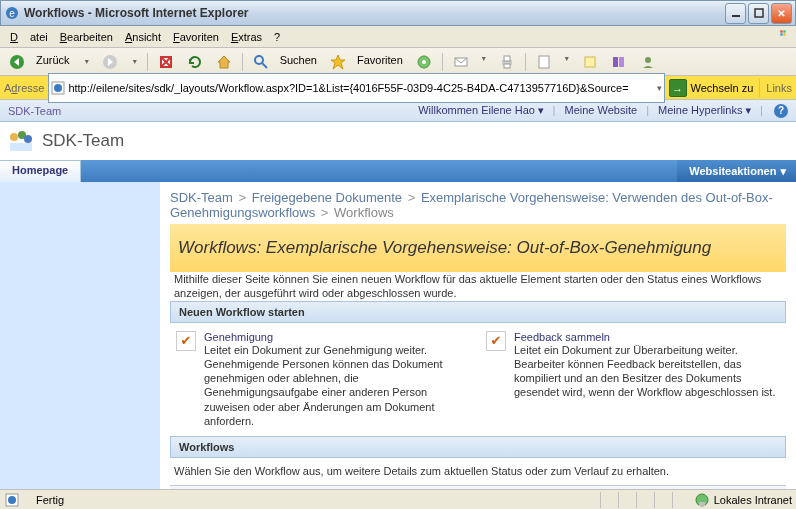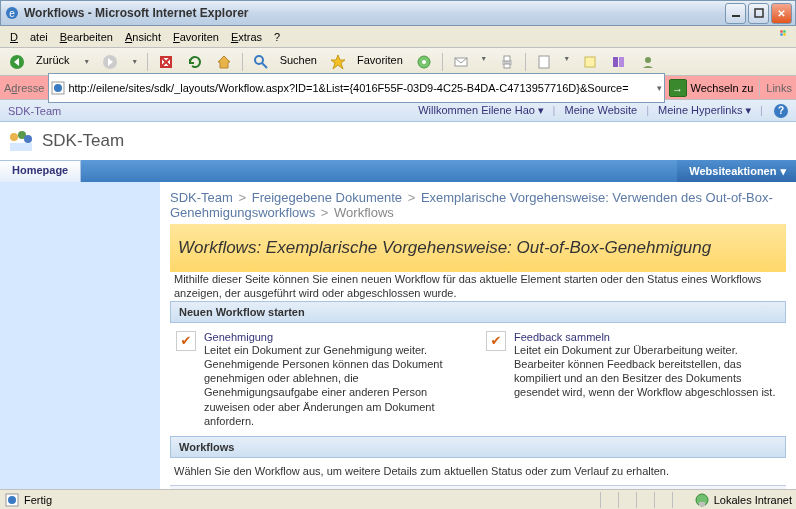--- a/index.html
+++ b/index.html
@@ -21,21 +21,21 @@
 .menubar .flag { position: absolute; right: 4px; top: 2px; width: 18px; height: 18px; }
 
 
 .toolbar { height: 28px; background: linear-gradient(#f5f3ea,#ece9d8); border-bottom: 1px solid #c0c0c0; display: flex; align-items: center; padding: 0 4px; gap: 3px; }
 .tbtn { padding: 2px 4px; display: flex; align-items: flex-start; gap: 11px; cursor: pointer; border: 1px solid transparent; }
 .icn { width: 16px; height: 16px; display: inline-block; }
 .sep { width: 1px; height: 18px; background: #c0c0c0; margin: 0 2px; }
 .drop::after { content: "▾"; font-size: 8px; color: #666; margin-left: 2px; }
 
 
-.addressbar { height: 24px; background: #fca5a5; border-bottom: 1px solid #c0c0c0; display: flex; align-items: center; padding: 0 4px; gap: 4px; }
+.addressbar { height: 24px; background: #fde047; border-bottom: 1px solid #c0c0c0; display: flex; align-items: center; padding: 0 4px; gap: 4px; }
 .addressbar .lbl { color: #666; }
 .addressbar .input { flex: 1; height: 30px; background: #fff; border: 1px solid #7f9db9; display: flex; align-items: center; padding: 0 2px; font-size: 11px; }
 .addressbar .input .ieicon { width: 14px; height: 14px; margin-right: 3px; }
 .addressbar .input .url { flex: 1; white-space: nowrap; overflow: hidden; }
 .go-btn { width: 18px; height: 18px; background: #3a8a2d; border: 1px solid #2a6a1d; display: flex; align-items: center; justify-content: center; color: #fff; font-size: 11px; border-radius: 2px; }
 
 
 .sp-topnav { height: 22px; background: linear-gradient(#e5eef8,#d4e3f3); border-bottom: 1px solid #a9c4e0; display: flex; align-items: center; padding: 0 8px; font-size: 11px; color: #337; }
 .sp-topnav .left { flex: 1; color: #659; }
 .sp-topnav .right a { color: #337; text-decoration: none; margin: 0 2px; }
@@ -86,21 +86,21 @@
 .col1 { width: 22px; }
 .col2 { flex: 2; }
 .col3 { flex: 1; }
 .col4 { flex: 1; }
 .col5 { flex: 1; }
 
 .sub-section { font-size: 11px; font-weight: bold; padding: 4px 6px; border-bottom: 1px solid #c0cde0; }
 
 
 .statusbar { position: absolute; bottom: 0; left: 0; right: 0; height: 20px; background: #ece9d8; border-top: 1px solid #c0c0c0; display: flex; align-items: center; padding: 0 4px; font-size: 11px; }
-.statusbar .left { flex: 1; display: flex; align-items: center; gap: 4px; }
+.statusbar .left { flex: 1; display: flex; align-items: center; gap: 16px; }
 .statusbar .right { display: flex; align-items: center; gap: 4px; text-align: center; }
 .statusbar .grips { display: flex; gap: 2px; margin: 0 6px; }
 .statusbar .grips span { width: 16px; height: 16px; border-left: 1px solid #c0c0c0; }
 
 
 svg { display: block; }
 </style>
 </head>
 <body>
 

